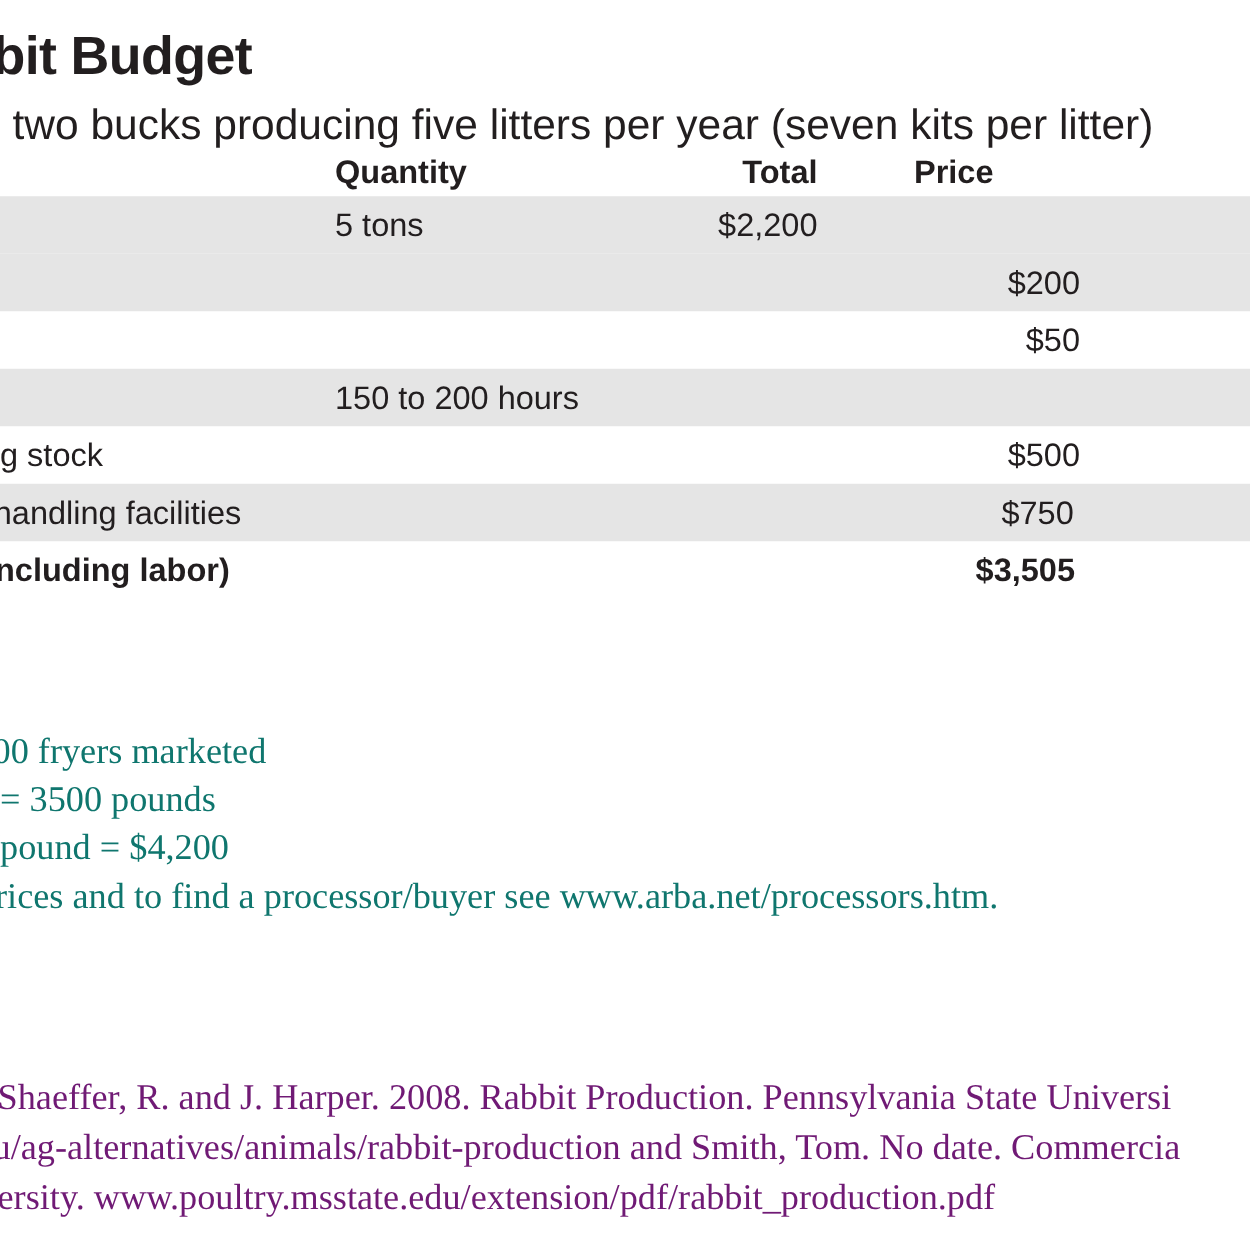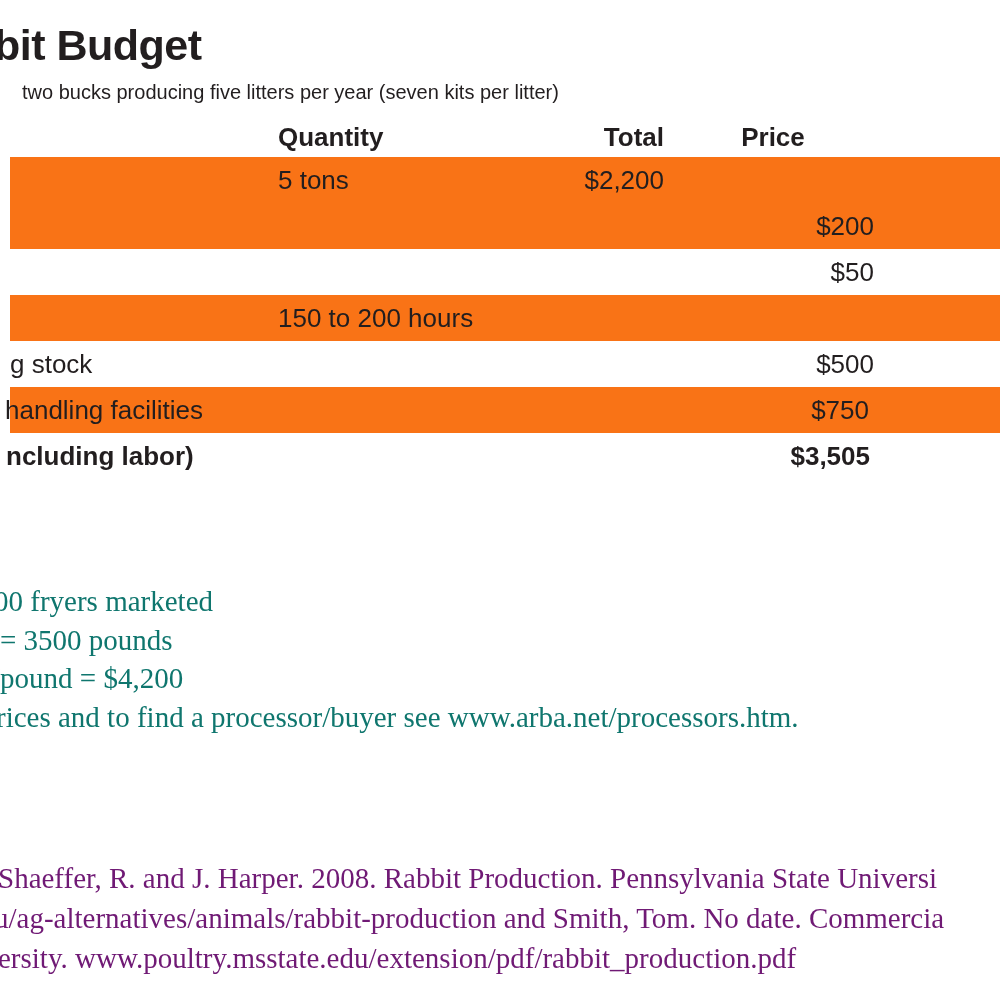--- a/index.html
+++ b/index.html
@@ -10,33 +10,33 @@
     background:#ffffff;
     color:#221e1f;
     font-family:"Liberation Sans", sans-serif;
   }
   .title{
     position:absolute;top:22px;left:-6px;
     font-size:43px;font-weight:bold;line-height:1.1;
     white-space:nowrap;letter-spacing:-0.5px;
   }
   .subtitle{
-    position:absolute;top:80px;left:22px;
-    font-size:20px;line-height:1.2;white-space:nowrap;
+    position:absolute;top:80px;left:10px;
+    font-size:34px;line-height:1.2;white-space:nowrap;
   }
-  .budget-table{position:absolute;top:118px;left:0;width:808px;margin-left:10px;}
+  .budget-table{position:absolute;top:118px;left:0;width:808px;}
   .t-row,.t-header{display:flex;align-items:center;height:46px;width:1000px;}
   .t-header{height:39px;font-weight:bold;}
   .cell{font-size:26px;white-space:nowrap;overflow:visible;}
   .cell-label{width:268px;text-align:left;}
   .cell-qty{width:212px;text-align:left;}
   .cell-price{width:210px;text-align:center;}
   .cell-total{width:178px;text-align:right;padding-right:4px;box-sizing:border-box;}
   .cell-fill{flex:1;}
-  .t-row.shade{background:#f97316;justify-content:space-between;}
+  .t-row.shade{background:#e5e5e5;justify-content:space-between;}
   .t-row.bold .cell{font-weight:bold;}
   
   #rows .t-row:nth-child(6) .cell-label{margin-left:-5px;}
   #rows .t-row:nth-child(7) .cell-label{margin-left:-4px;}
   #rows .t-row:nth-child(8) .cell-label{margin-left:-3px;}
   .notes{
     position:absolute;top:582px;left:0;width:1000px;
     font-family:"Liberation Serif", serif;
     font-size:29px;line-height:38.5px;color:#0f766e;
   }

